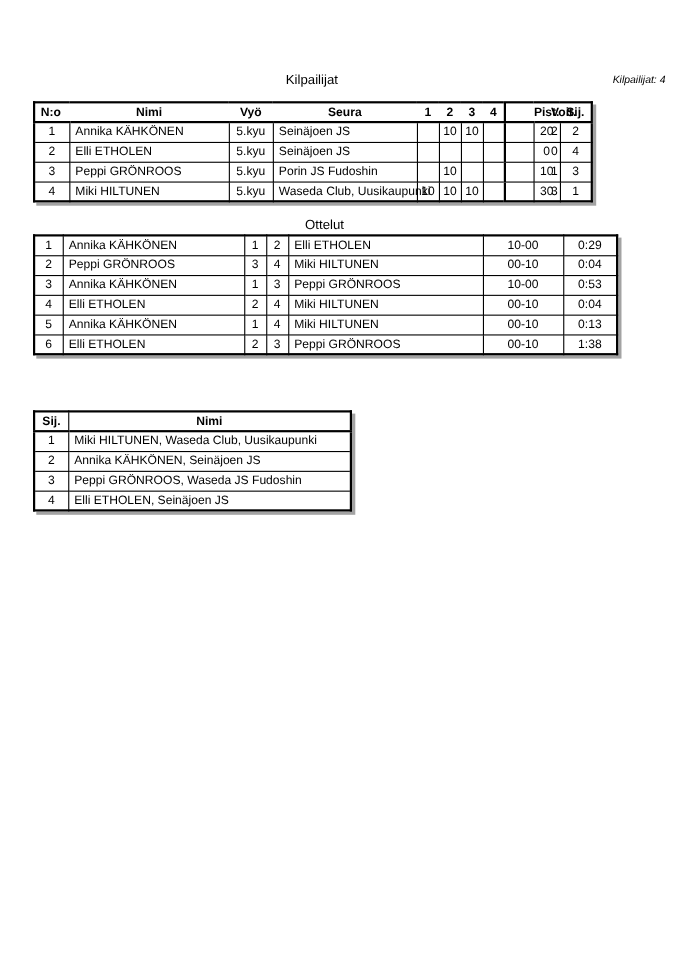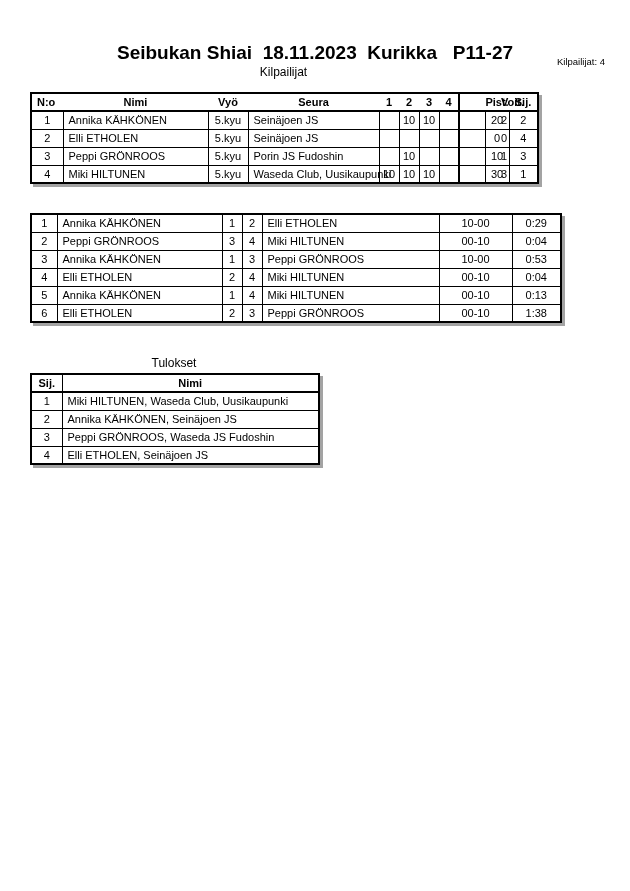--- a/index.html
+++ b/index.html
@@ -3,21 +3,21 @@
 <meta charset="utf-8">
 <style>
   html,body{margin:0;padding:0;background:#fff;}
   body{width:630px;height:891px;position:relative;font-family:"Liberation Sans","DejaVu Sans",sans-serif;color:#000;}
   .page{position:absolute;inset:0;background:#fff;overflow:hidden;}
 
   .main-title{position:absolute;top:42px;left:0;width:630px;text-align:center;
               font-size:19px;font-weight:bold;white-space:pre;}
   .sec-title{position:absolute;font-size:12px;font-weight:normal;text-align:center;}
   .t1-title{top:65px;left:30px;width:507px;}
-  .count-label{position:absolute;top:56px;right:25px;font-size:9.5px;text-align:right;}
+  .count-label{position:absolute;top:67px;right:25px;font-size:9.5px;text-align:right;font-style:italic;}
   .t2-title{top:197px;left:30px;width:530px;}
   .t3-title{top:356px;left:30px;width:288px;}
 
   table{border-collapse:collapse;table-layout:fixed;background:#fff;
         position:absolute;box-shadow:3px 3px 0 #a3a3a3;}
   .t1{top:92px;left:30px;width:507px;border:2px solid #000;}
   .t2{top:213px;left:30px;width:530px;border:2px solid #000;}
   .t3{top:373px;left:30px;width:288px;border:2px solid #000;}
 
   tr{height:18px;}
@@ -27,21 +27,20 @@
      overflow:visible;white-space:nowrap;}
   td.lft,th.lft{text-align:left;padding-left:5px;}
   .grp-l{border-left:2px solid #000 !important;padding-left:41px;}
   th.sep-r{border-right:1px solid #000;}
 </style>
 </head>
 <body>
 
 <div class="page">
 
-  <div class="main-title">Seibukan Shiai  18.11.2023  Kurikka   P11-27</div>
   <div class="sec-title t1-title">Kilpailijat</div>
   <div class="count-label">Kilpailijat: 4</div>
 
   <table class="t1">
     <colgroup>
       <col style="width:32px">
         <col style="width:145px">
         <col style="width:40px">
         <col style="width:131px">
       <col style="width:20px">
@@ -114,20 +113,21 @@
       <td>10</td>
       <td>10</td>
       <td></td>
       <td class="grp-l">3</td>
       <td>30</td>
       <td>1</td>
     </tr>
   </tbody>
     </table>
 
+  <div class="sec-title t2-title">Ottelut</div>
 
   <table class="t2">
     <colgroup>
       <col style="width:26px">
         <col style="width:165px">
         <col style="width:20px">
         <col style="width:20px">
       <col style="width:177px">
         <col style="width:73px">
         <col style="width:49px">
@@ -183,21 +183,20 @@
       <td class="lft">Elli ETHOLEN</td>
       <td>2</td>
       <td>3</td>
       <td class="lft">Peppi GRÖNROOS</td>
       <td>00-10</td>
       <td>1:38</td>
     </tr>
   </tbody>
     </table>
 
-  <div class="sec-title t3-title">Tulokset</div>
 
   <table class="t3">
     <colgroup>
         <col style="width:31px">
         <col style="width:257px">
       </colgroup>
     <tbody>
         <tr>
       <th class="sep-r">Sij.</th>
       <th>Nimi</th>

